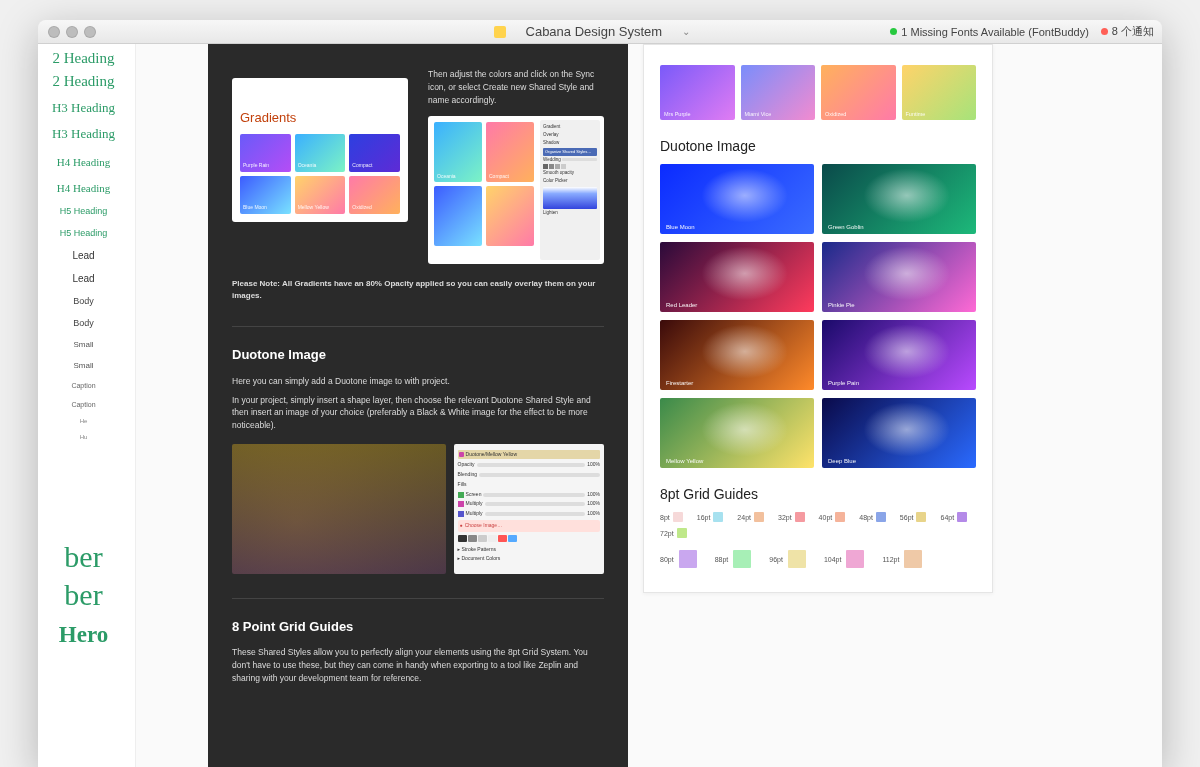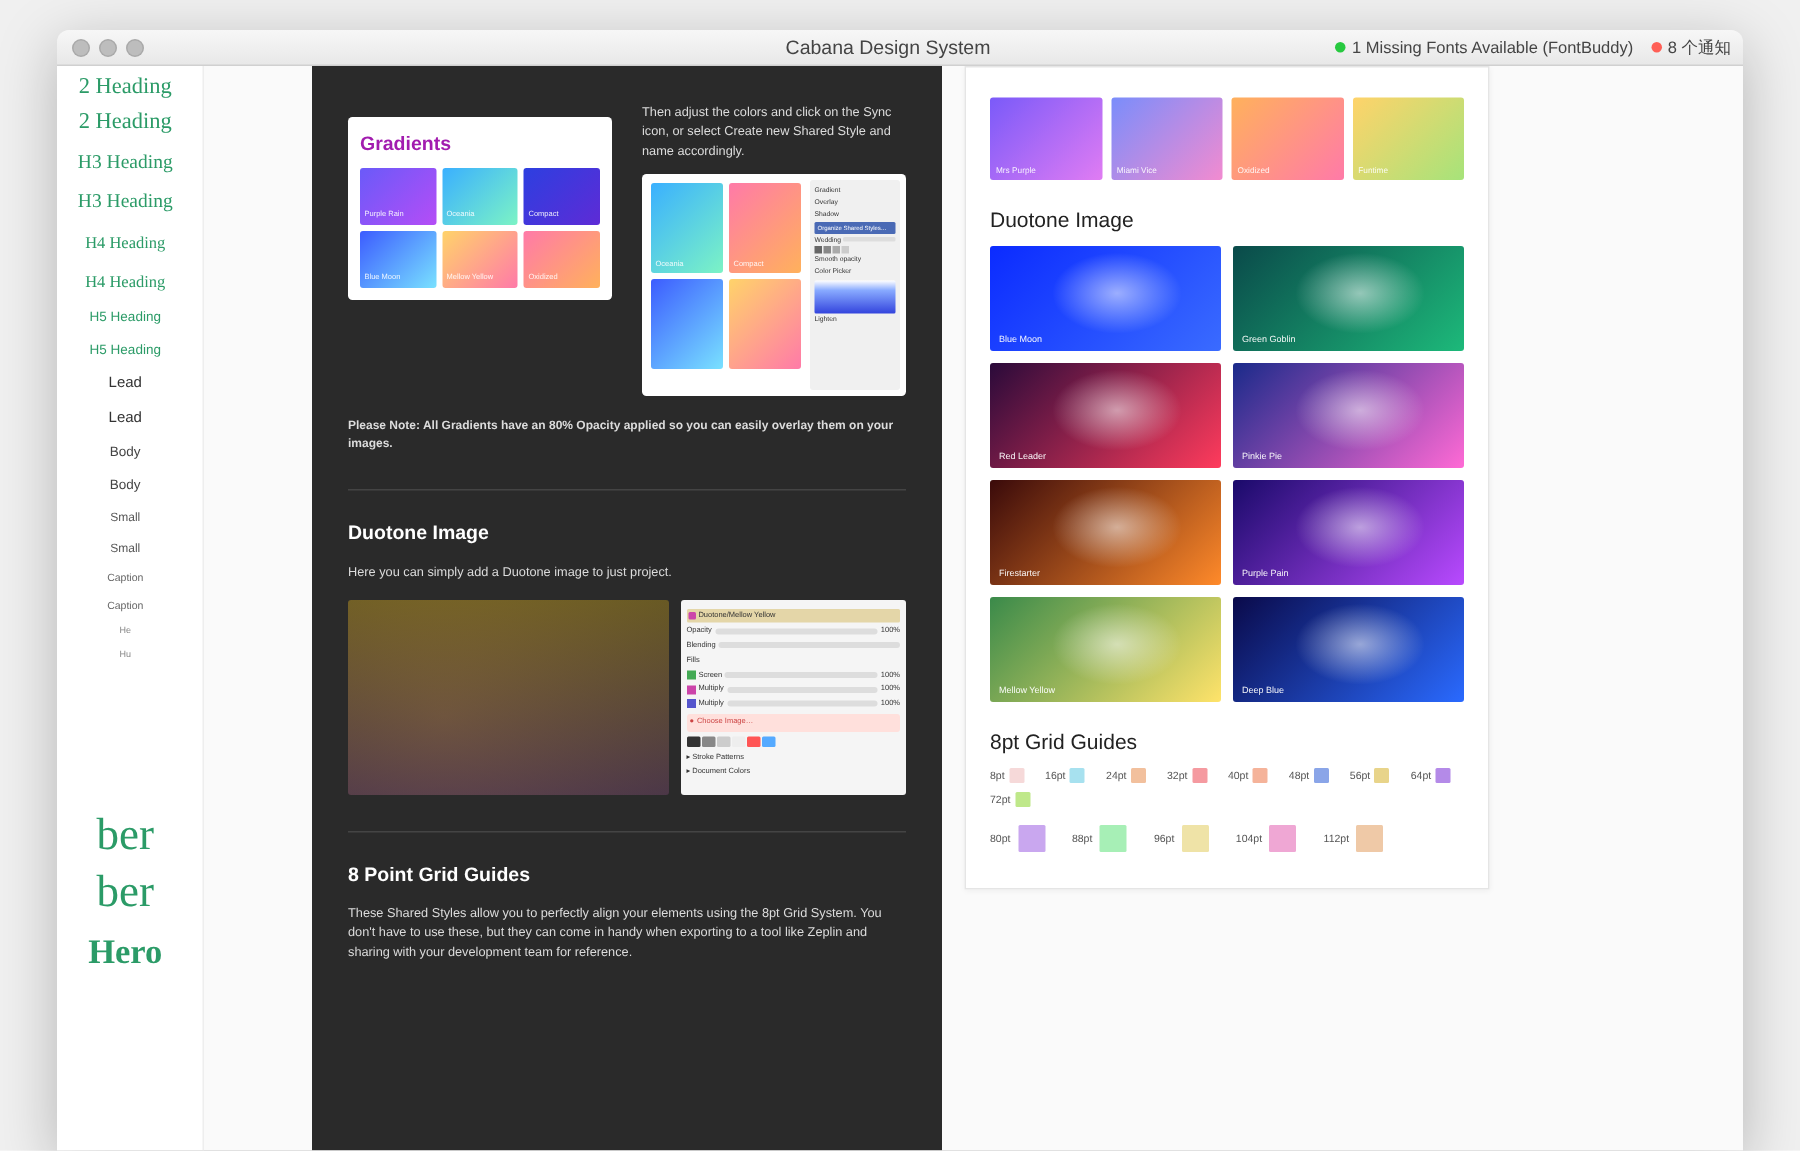--- a/index.html
+++ b/index.html
@@ -3,21 +3,21 @@
 <meta charset="utf-8">
 <style>
 * { box-sizing: border-box; margin: 0; padding: 0; }
 body { background: #f0f0f0; font-family: -apple-system, BlinkMacSystemFont, "Segoe UI", sans-serif; width: 1200px; height: 767px; overflow: hidden; }
 
 
 .window { position: absolute; top: 20px; left: 38px; right: 38px; bottom: 0; background: #e8e8e8; border-top-left-radius: 8px; border-top-right-radius: 8px; box-shadow: 0 10px 40px rgba(0,0,0,0.25); overflow: hidden; display: flex; flex-direction: column; }
 .titlebar { height: 24px; background: linear-gradient(#f7f7f7,#e8e8e8); display: flex; align-items: center; position: relative; border-bottom: 1px solid #d0d0d0; }
 .traffic { display: flex; gap: 6px; margin-left: 10px; }
 .dot { width: 12px; height: 12px; border-radius: 50%; background: #bdbdbd; border: 0.5px solid rgba(0,0,0,0.1); }
-.title-center { position: absolute; left: 0; right: 16px; text-align: center; font-size: 13px; color: #444; display: flex; align-items: center; justify-content: center; gap: 4px; pointer-events: none; flex-direction: column; }
+.title-center { position: absolute; left: 0; right: 16px; text-align: center; font-size: 13px; color: #444; display: flex; align-items: center; justify-content: center; gap: 20px; pointer-events: none; }
 .title-center .badge { width: 12px; height: 12px; background: #ffd34d; border-radius: 2px; display: inline-block; }
 .title-center .chev { font-size: 10px; color: #888; }
 .status-right { position: absolute; right: 8px; font-size: 11px; color: #444; display: flex; gap: 12px; align-items: center; }
 .status-item { display: flex; gap: 4px; align-items: center; }
 .sdot { width: 7px; height: 7px; border-radius: 50%; display: inline-block; }
 .sdot.green { background: #27c93f; }
 .sdot.red { background: #ff5f56; }
 
 
 .content { flex: 1; background: #fafafa; position: relative; overflow: hidden; }
@@ -35,21 +35,21 @@
 .typo-panel .caption { font-size: 7px; margin-top: 12px; color: #666; font-family: -apple-system, sans-serif; }
 .typo-panel .big { font-size: 30px; margin-top: 100px; color: #2b9b67; font-family: Georgia, serif; }
 .typo-panel .bigger { font-size: 23px; margin-top: 10px; color: #2b9b67; font-family: Georgia, serif; font-weight: bold; }
 .typo-panel .tiny { font-size: 6px; margin-top: 10px; color: #888; font-family: -apple-system, sans-serif; }
 
 
 .dark-panel { position: absolute; left: 170px; top: 0; width: 420px; bottom: 0; background: #2a2a2a; color: #dcdcdc; padding: 24px; overflow: hidden; font-size: 8.5px; line-height: 1.5; }
 .dark-panel .two { display: flex; gap: 20px; }
 .dark-panel .two > div { flex: 1; }
 .card { background: #fff; border-radius: 3px; margin-top: 10px; padding: 8px; color: #222; }
-.card h4 { font-size: 13px; font-weight: 700; margin-bottom: 6px; color: #a21caf; }
+.card h4 { font-size: 13px; font-weight: 400; margin-bottom: 6px; color: #c2410c; margin-top: 22px; }
 .swgrid { display: grid; grid-template-columns: repeat(3, 1fr); gap: 4px; }
 .sw { height: 38px; border-radius: 2px; position: relative; }
 .sw span { position: absolute; bottom: 2px; left: 3px; font-size: 5px; color: #fff; opacity: 0.9; }
 .note { margin-top: 14px; font-size: 8px; }
 .note b { font-weight: 700; }
 .hr { border-top: 1px solid #444; margin: 24px 0 18px; }
 .dark-panel h3 { color: #fff; font-size: 13px; font-weight: 600; margin-bottom: 10px; }
 .duo-imgs { display: flex; gap: 8px; margin-top: 12px; }
 .duo-main { flex: 1.5; height: 130px; background: linear-gradient(rgba(150,120,40,0.5),rgba(90,50,110,0.5)), radial-gradient(circle at 30% 60%, #6b5b2a, #3a3a20); border-radius: 2px; }
 .duo-insp { flex: 1; background: #f5f5f5; border-radius: 2px; padding: 4px; font-size: 5px; color: #333; }
@@ -207,21 +207,22 @@
                   <span>Lighten</span>
                 </div>
             </div>
           </div>
         </div>
       </div>
       <p class="note"><b>Please Note: All Gradients have an 80% Opacity applied so you can easily overlay them on your images.</b></p>
       <div class="hr"></div>
 
       <h3>Duotone Image</h3>
-      <p>Here you can simply add a Duotone image to just project.</p>
+      <p>Here you can simply add a Duotone image to with project.</p>
+      <p style="margin-top:6px">In your project, simply insert a shape layer, then choose the relevant Duotone Shared Style and then insert an image of your choice (preferably a Black &amp; White image for the effect to be more noticeable).</p>
       <div class="duo-imgs">
         <div class="duo-main"></div>
         <div class="duo-insp">
           <div class="row" style="background:#e4d6a8;padding:1px;border-radius:1px">
               <span style="width:5px;height:5px;background:#c4a;display:inline-block;border-radius:1px"></span>
               <span>Duotone/Mellow Yellow</span>
             </div>
           <div class="row">
               <span>Opacity</span>
               <div class="bar"></div>

